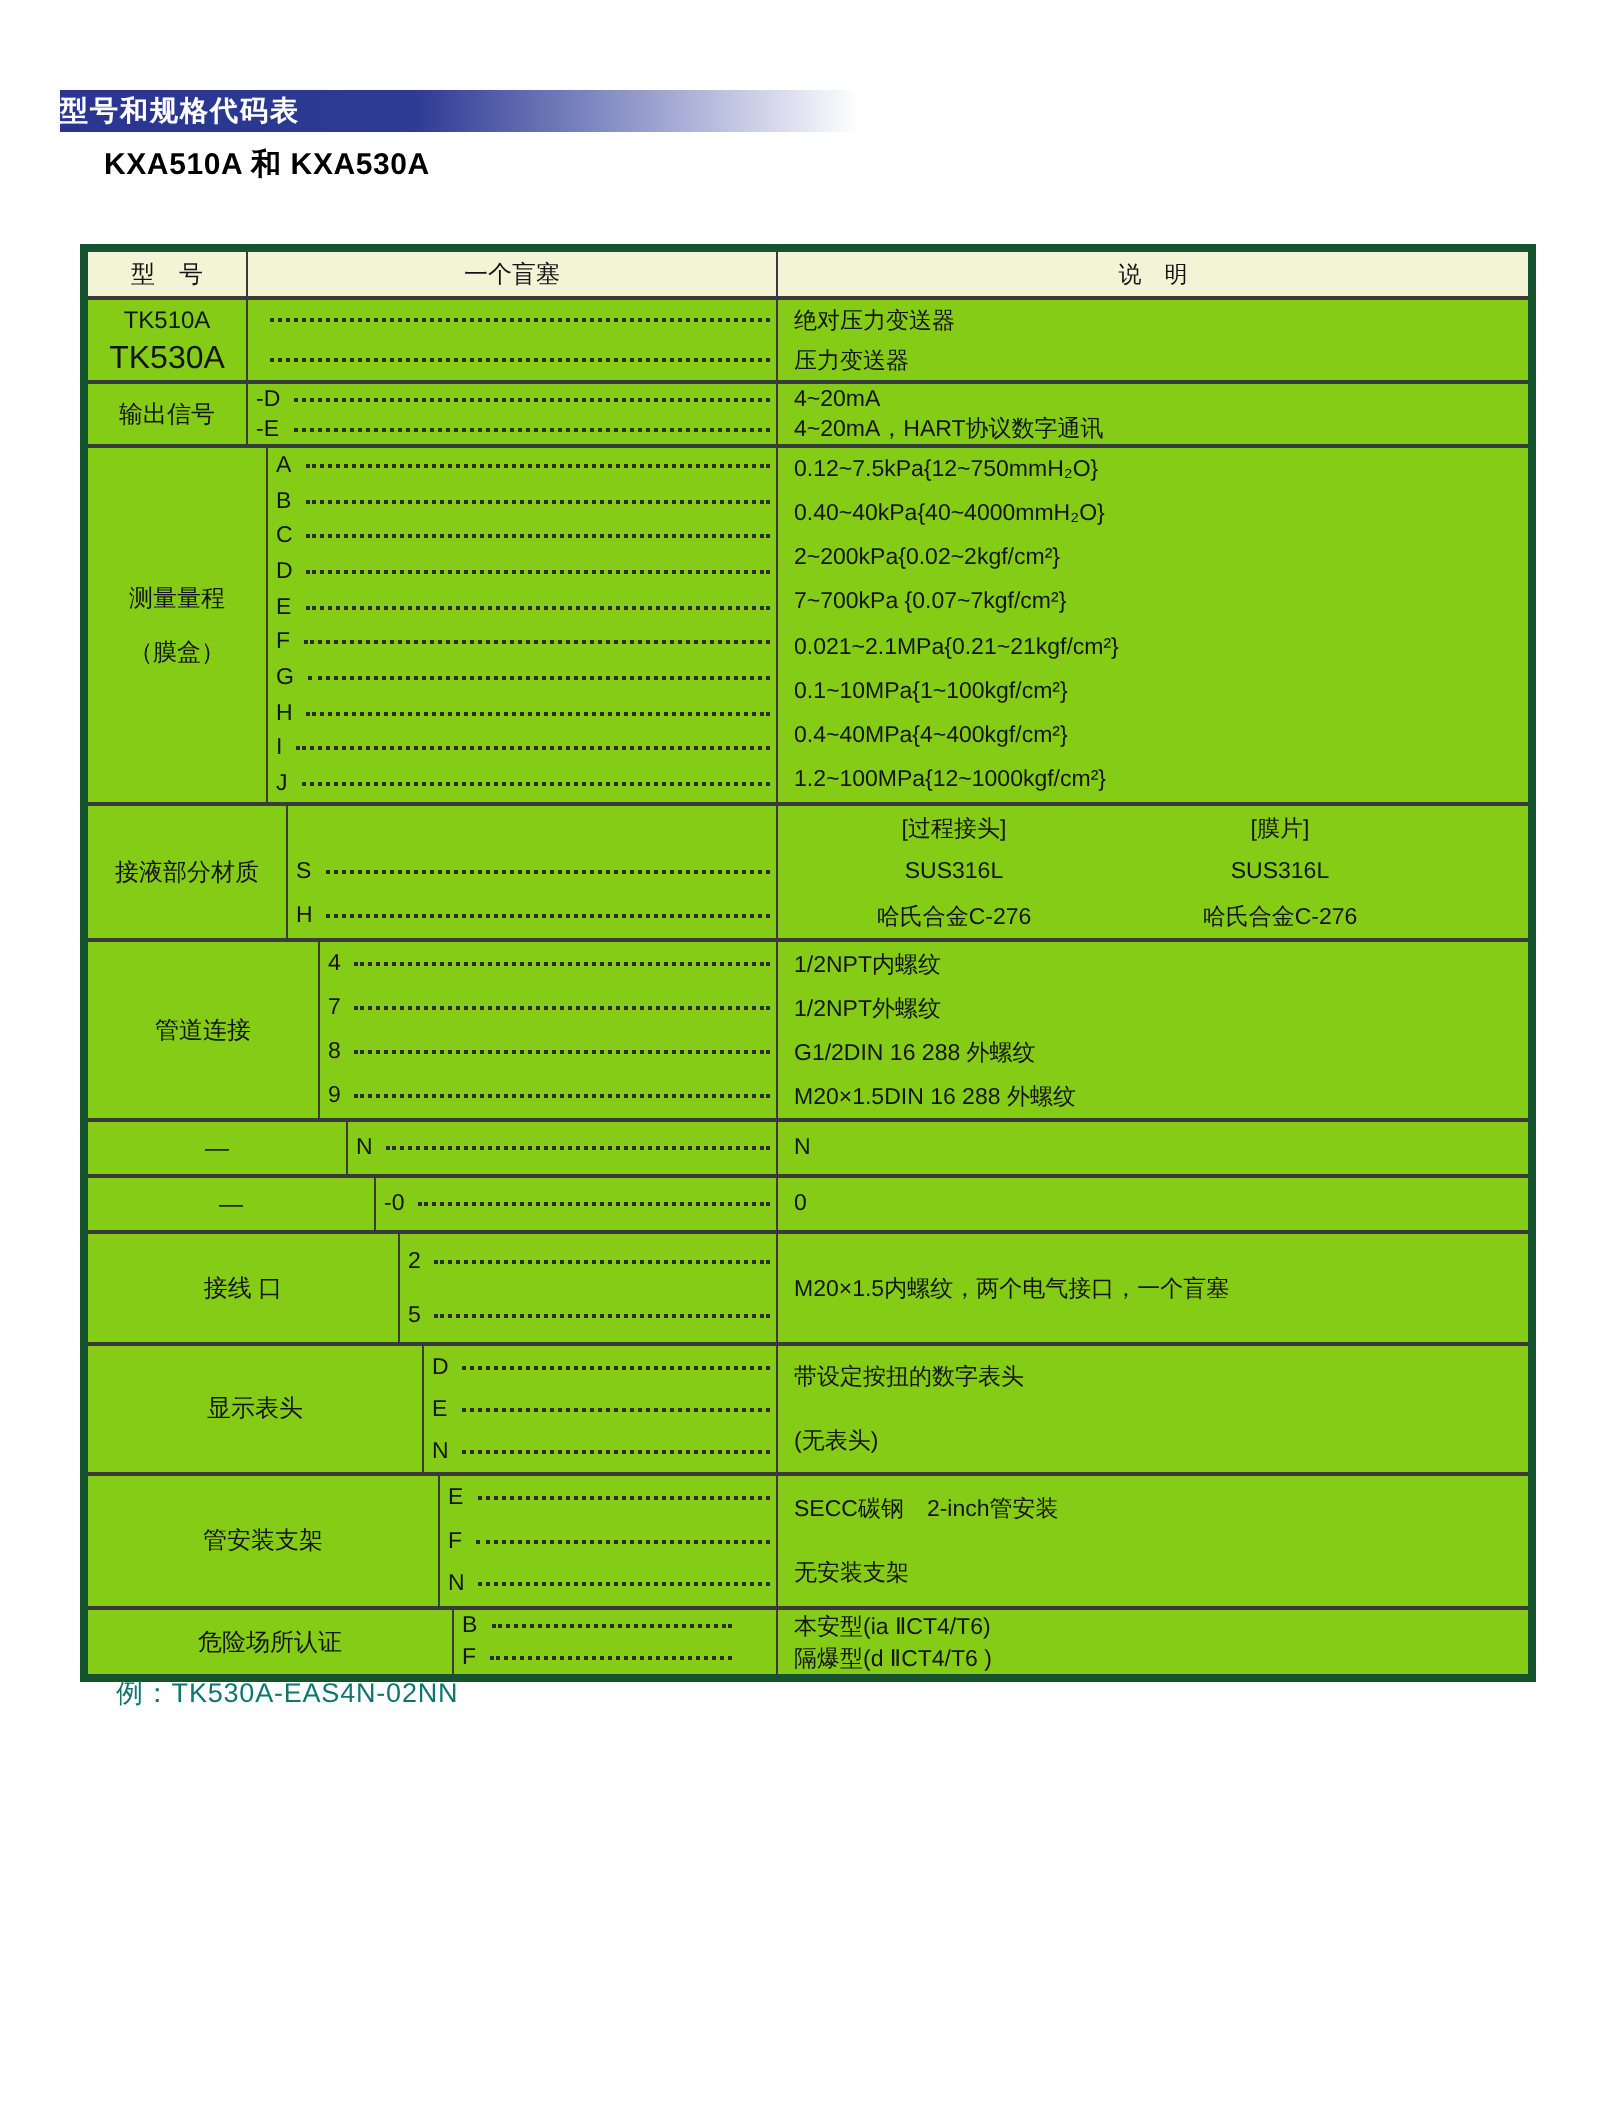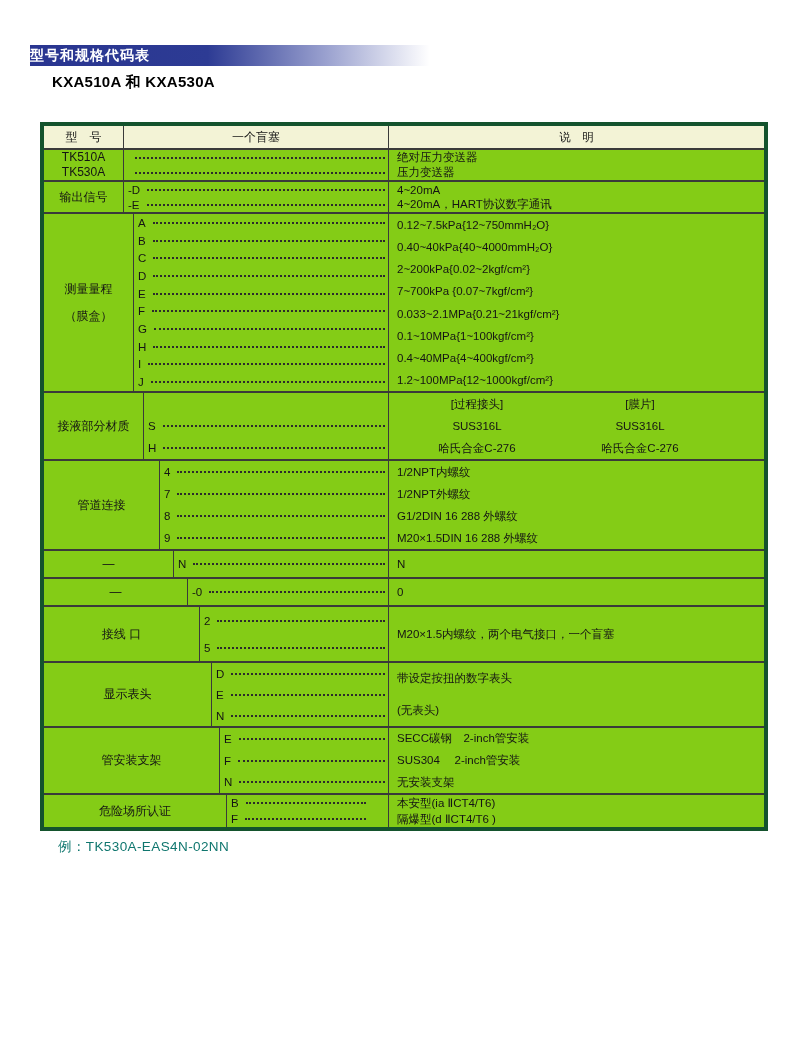--- a/index.html
+++ b/index.html
@@ -70,24 +70,24 @@
   <div class="subtitle">KXA510A 和 KXA530A</div>
 
   <div class="spec-table">
 
     <div class="sec first hrow" style="height:22px">
       <div class="lbl" style="width:80px;border-right:1px solid #3a3a3a">型　号</div>
       <div class="codes hcell">一个盲塞</div>
       <div class="descs hcell" style="justify-content:center">说　明</div>
     </div>
 
-    <div class="sec" style="height:32px">
+    <div class="sec" style="height:42px">
       <div class="lbl" style="width:80px">
         <div class="crow" style="font-size:12px;flex:1;align-items:center">TK510A</div>
-        <div class="crow" style="font-size:12px;flex:1;align-items:center">TK530A</div>
+        <div class="crow" style="font-size:16px;flex:1;align-items:center">TK530A</div>
       </div>
       <div class="codes">
         <div class="crow">
             <span class="dots"></span>
           </div>
         <div class="crow">
             <span class="dots"></span>
           </div>
       </div>
       <div class="descs">
@@ -159,21 +159,21 @@
         <div class="crow">
             <span class="code">J</span>
             <span class="dots"></span>
           </div>
       </div>
       <div class="descs">
         <div class="drow">0.12~7.5kPa{12~750mmH₂O}</div>
         <div class="drow">0.40~40kPa{40~4000mmH₂O}</div>
         <div class="drow">2~200kPa{0.02~2kgf/cm²}</div>
         <div class="drow">7~700kPa {0.07~7kgf/cm²}</div>
-        <div class="drow">0.033~2.1MPa{0.21~21kgf/cm²}</div>
+        <div class="drow">0.021~2.1MPa{0.21~21kgf/cm²}</div>
         <div class="drow">0.1~10MPa{1~100kgf/cm²}</div>
         <div class="drow">0.4~40MPa{4~400kgf/cm²}</div>
         <div class="drow">1.2~100MPa{12~1000kgf/cm²}</div>
       </div>
     </div>
 
     <div class="sec" style="height:68px">
       <div class="lbl" style="width:100px">接液部分材质</div>
       <div class="codes">
         <div class="crow"></div>
@@ -306,21 +306,20 @@
             <span class="code">F</span>
             <span class="dots"></span>
           </div>
         <div class="crow">
             <span class="code">N</span>
             <span class="dots"></span>
           </div>
       </div>
       <div class="descs">
         <div class="drow">SECC碳钢　2-inch管安装</div>
-        <div class="drow">SUS304　  2-inch管安装</div>
         <div class="drow">无安装支架</div>
       </div>
     </div>
 
     <div class="sec tight" style="height:34px">
       <div class="lbl" style="width:183px">危险场所认证</div>
       <div class="codes">
         <div class="crow">
             <span class="code">B</span>
             <span class="dots short"></span>

